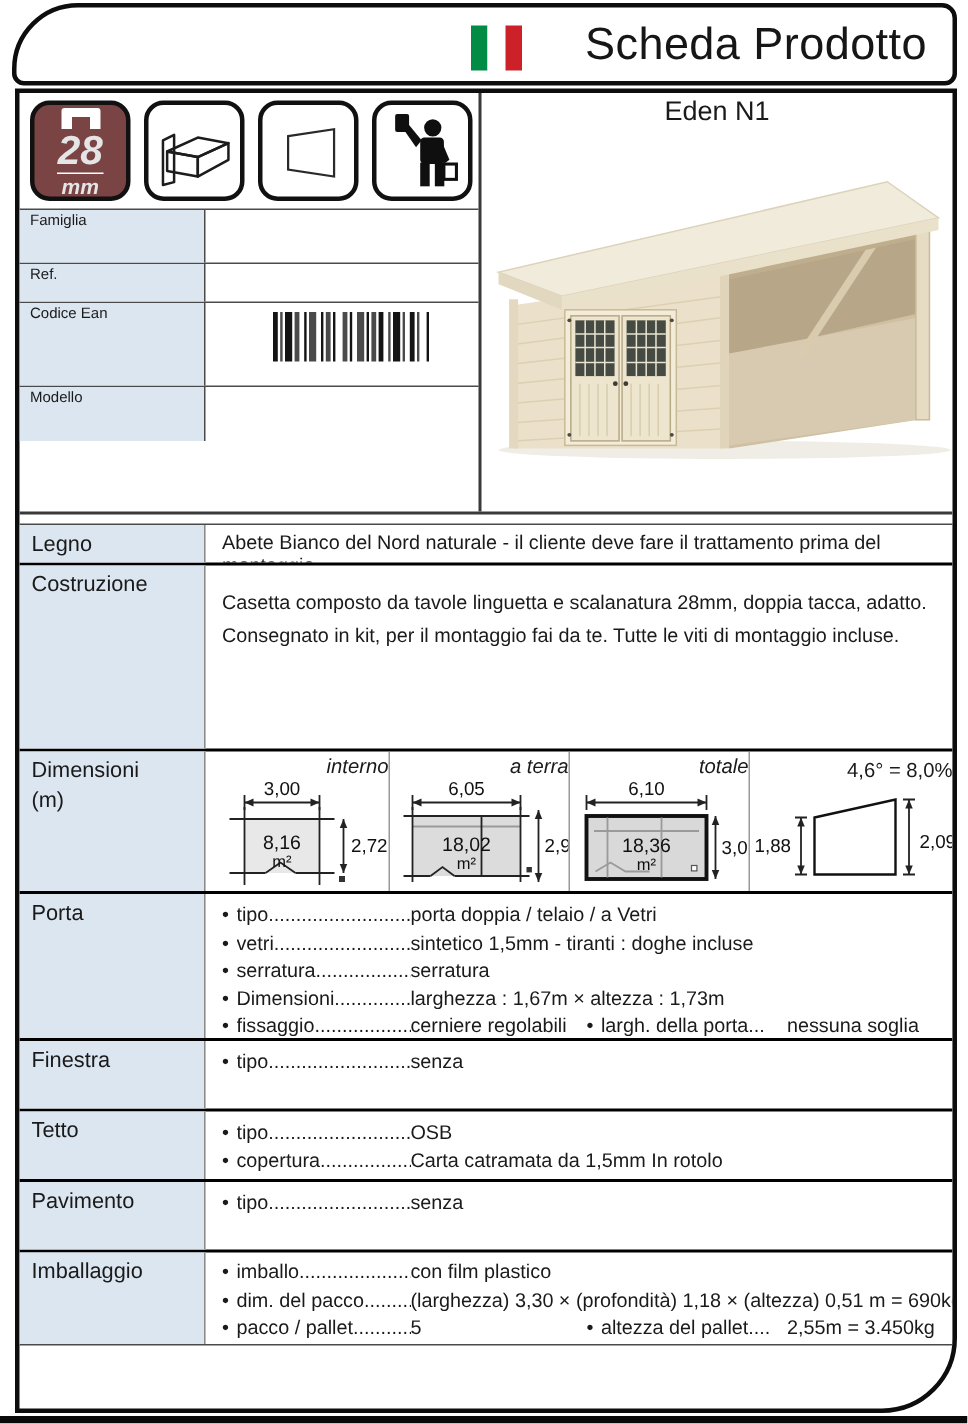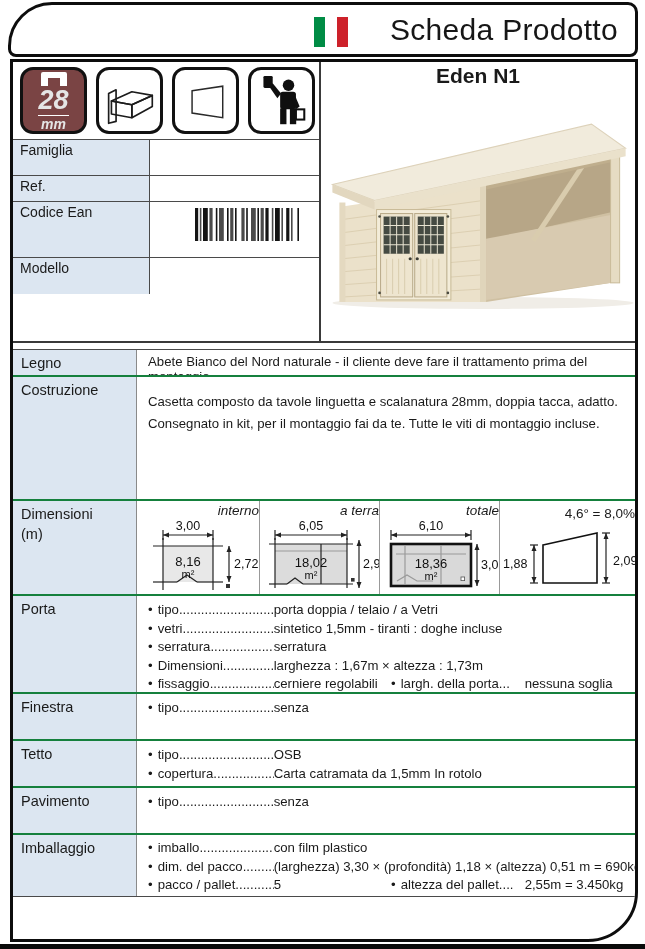--- a/index.html
+++ b/index.html
@@ -20,31 +20,31 @@
   .left-col{width:306px;display:flex;flex-direction:column}
   .icons-row{height:77px;display:flex;gap:9px;padding:5px 0 0 7px}
   .badge{width:67px;height:67px;border:3px solid #111;border-radius:13px;background:#fff;
     display:flex;align-items:center;justify-content:center;overflow:hidden}
   .badge.maroon{background:#7a4444;flex-direction:column;color:#e5e5e5;font-style:italic;font-weight:bold;line-height:1}
   .badge.maroon .b28{font-size:27px;margin-top:1px}
   .badge.maroon .bmm{font-size:14px;border-top:1.5px solid #fff;padding:1px 3px 0 3px;margin-top:1px}
 
   .info-table{border-top:1.5px solid #4a4a4a}
   .irow{display:flex;border-bottom:1.5px solid #4a4a4a}
-  .ilabel{width:136px;background:#dce6f1;padding:2px 7px;font-size:14px;flex-shrink:0}
+  .ilabel{width:123px;background:#dce6f1;padding:2px 7px;font-size:10px;flex-shrink:0}
   .ival{flex:1;border-left:1px solid #4a4a4a;padding:2px 9px;font-size:13.5px}
   .ival.bold{font-weight:bold;line-height:19px;padding-top:4px}
   .h36{height:36px}.h44{height:44px}.h26{height:26px}.h56{height:56px}
   .bcwrap{margin:4px 0 0 34px}
 
   .panel{flex:1;border-left:2px solid #3a3a3a;display:flex;flex-direction:column;align-items:center;overflow:hidden}
-  .panel-title{font-size:21px;font-weight:bold;margin-top:2px}
+  .panel-title{font-size:18px;font-weight:normal;margin-top:2px}
 
   .spec{margin-top:6px;width:623px;border:1.5px solid #4a4a4a;border-left:none}
-  .srow{display:flex;border-bottom:2px solid #15803d}
+  .srow{display:flex;border-bottom:2px solid #000000}
   .srow:last-child{border-bottom:none}
   .scell-label{width:124px;background:#dce6f1;border-right:1px solid #8a8a8a;padding:3px 8px;font-size:14.5px;flex-shrink:0;line-height:20px}
   .scontent{flex:1;padding:3px 4px 0 11px;font-size:13.2px;overflow:hidden}
   .h27{height:27px}.h124{height:124px}.h95{height:95px}.h98{height:98px}.h47{height:47px}.h61{height:61px}
   .para{line-height:21.5px;padding-top:14px}
   .sline{display:flex;line-height:18.6px}
   .pair{display:flex}
   .pair::before{content:"•";margin-right:5px}
   .pl{width:116px;overflow:hidden;white-space:nowrap;flex-shrink:0}
   .pv{white-space:nowrap}

